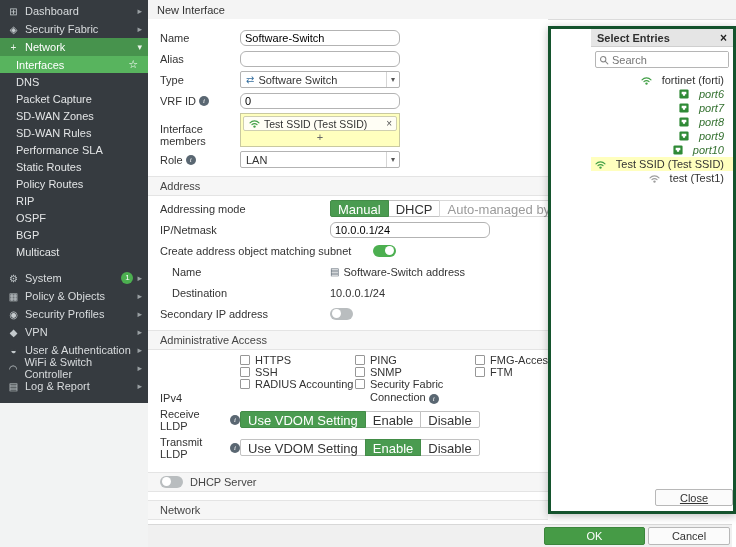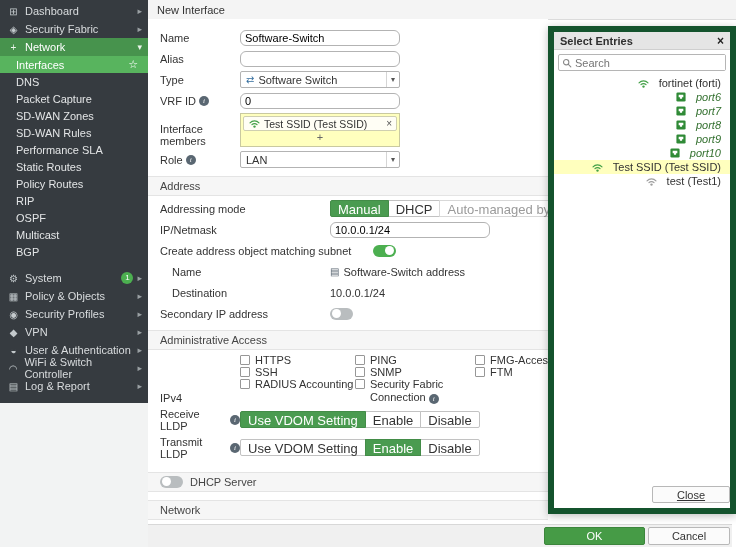--- a/index.html
+++ b/index.html
@@ -58,21 +58,21 @@
   .cb-col.c1 { width:115px; } .cb-col.c2 { width:120px; } .cb-col.c3 { width:95px; }
   .cb { display:flex; align-items:flex-start; gap:5px; cursor:pointer; }
   .cb .box { width:10px; height:10px; background:#fff; border:1px solid #979797; border-radius:1px; margin-top:1px; flex-shrink:0; }
   .cb .wraptext { width:90px; line-height:1.15; }
   .obj-icon { color:#5a6772; font-size:10px; }
   
   .footer { position:absolute; left:0; right:4px; bottom:0; height:23px; background:#f0f0f0; border-top:1px solid #d8d8d8; display:flex; align-items:center; justify-content:flex-end; gap:3px; padding-right:2px; }
   .btn-ok { width:101px; height:18px; background:#469b46; border:1px solid #3c853c; border-radius:2px; color:#fff; font:inherit; cursor:pointer; }
   .btn-cancel { width:82px; height:18px; background:#fbfbfb; border:1px solid #b8b8b8; border-radius:2px; color:#333; font:inherit; cursor:pointer; }
   
-  .panel { position:absolute; left:400px; top:26px; width:188px; bottom:33px; background:#fff; border:6px solid #14532d; box-shadow:0 2px 8px rgba(0,0,0,.25); display:flex; flex-direction:column; }
+  .panel { position:absolute; left:400px; top:26px; width:188px; bottom:33px; background:#fff; border:3px solid #14532d; box-shadow:0 2px 8px rgba(0,0,0,.25); display:flex; flex-direction:column;padding-left:40px; }
   .panel-header { height:18px; background:#e5e5e5; border-bottom:1px solid #cfcfcf; display:flex; align-items:center; padding:0 6px; font-weight:bold; color:#2f2f2f; }
   .panel-x { margin-left:auto; cursor:pointer; color:#222; font-size:12px; line-height:1; }
   .search-wrap { margin:4px 4px 3px 4px; border:1px solid #b5b5b5; border-radius:2px; height:17px; display:flex; align-items:center; background:#fff; }
   .search-ic { display:flex; padding:0 3px; }
   .search-wrap input { border:0; outline:0; flex:1; font:inherit; height:100%; padding:0; min-width:0; }
   .entries { flex:1; overflow:hidden; padding-top:2px; }
   .entry { display:flex; align-items:center; gap:9px; height:14px; padding:0 9px; cursor:pointer; white-space:nowrap;justify-content:flex-end; }
   .entry.selected { background:#ffffbe; }
   .icn { width:12px; display:flex; justify-content:center; flex-shrink:0; }
   .wifi-green { color:#43a047; } .wifi-gray { color:#9e9e9e; }
@@ -126,24 +126,24 @@
       <div class="nav-child">
           <span>Policy Routes</span>
         </div>
       <div class="nav-child">
           <span>RIP</span>
         </div>
       <div class="nav-child">
           <span>OSPF</span>
         </div>
       <div class="nav-child">
+          <span>BGP</span>
+        </div>
+      <div class="nav-child">
           <span>Multicast</span>
-        </div>
-      <div class="nav-child">
-          <span>BGP</span>
         </div>
     </div>
     <div class="nav-item grp-gap">
       <span class="nico">⚙</span>
       <span>System</span>
       <span class="badge">1</span>
       <span class="chev">▸</span>
     </div>
     <div class="nav-item">
       <span class="nico">▦</span>

